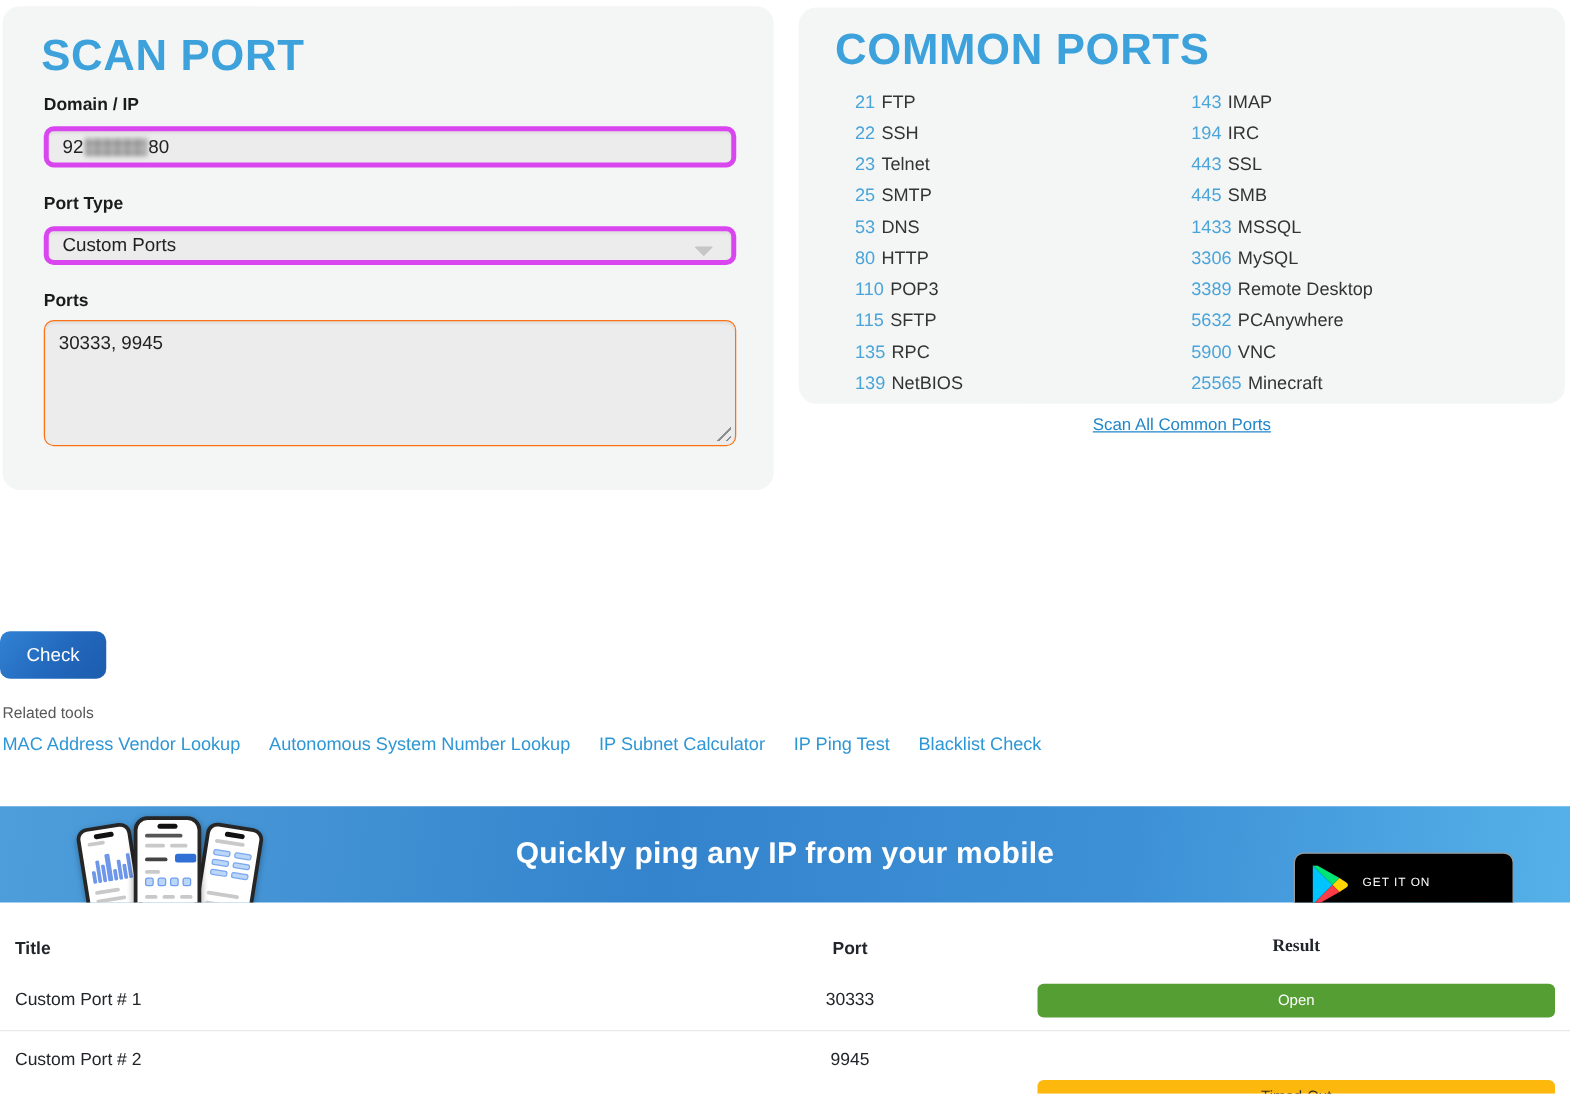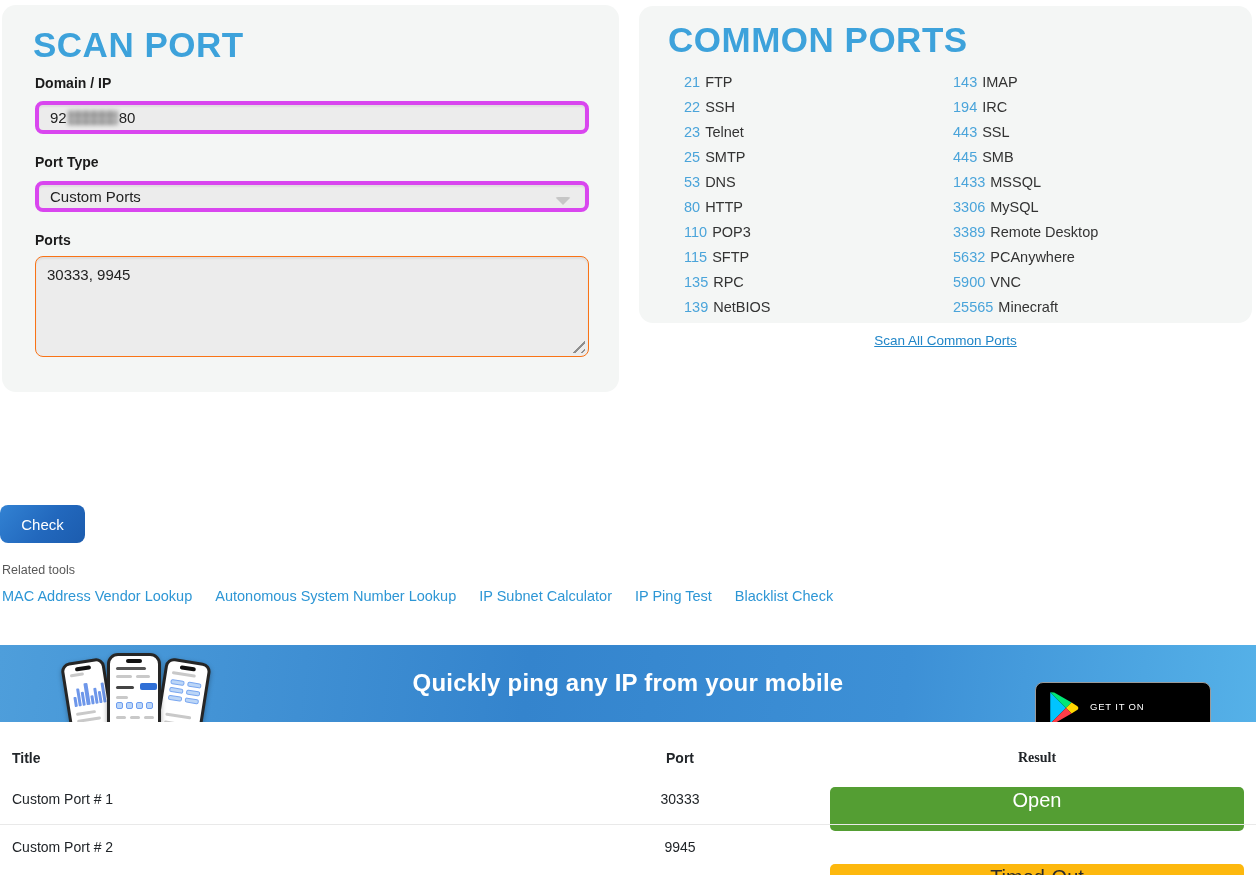--- a/index.html
+++ b/index.html
@@ -120,22 +120,22 @@
   .th-port   { left:605px; top:750px; width:150px; text-align:center; }
   .th-result { left:830px; top:750px; width:414px; text-align:center;font-family:Liberation Serif, serif; }
 
   .tbl-cell { position:absolute; font-size:14px; color:#212529; }
   .row1-title { left:12px;  top:791px; }
   .row1-port  { left:605px; top:791px; width:150px; text-align:center; }
   .row2-title { left:12px;  top:839px; }
   .row2-port  { left:605px; top:839px; width:150px; text-align:center; }
 
   .badge {
-    position:absolute; left:830px; width:414px; height:44px; border-radius:5px;
-    font-size:20px; text-align:center; line-height:27px;
+    position:absolute; left:830px; width:414px; height:27px; border-radius:5px;
+    font-size:12px; text-align:center; line-height:27px;
   }
   .badge-row1 { top:787px; }
   .badge-row2 { top:833px;margin-top:31px; }
   .badge-open    { background:#549e33; color:#ffffff; }
   .badge-timeout { background:#fdb80e; color:#2b2b2b; }
 
   .row-divider { position:absolute; left:0; top:824px; width:1256px; height:1px; background:#e9e9e9; }
 </style>
 </head>
 <body>

